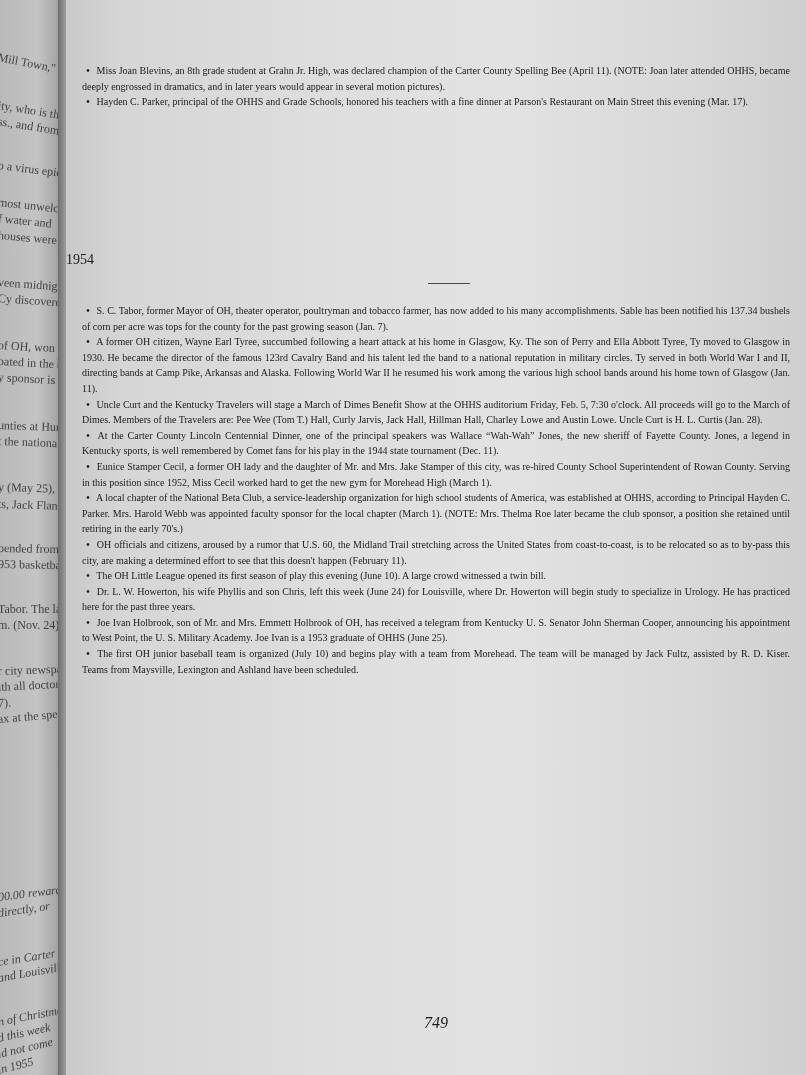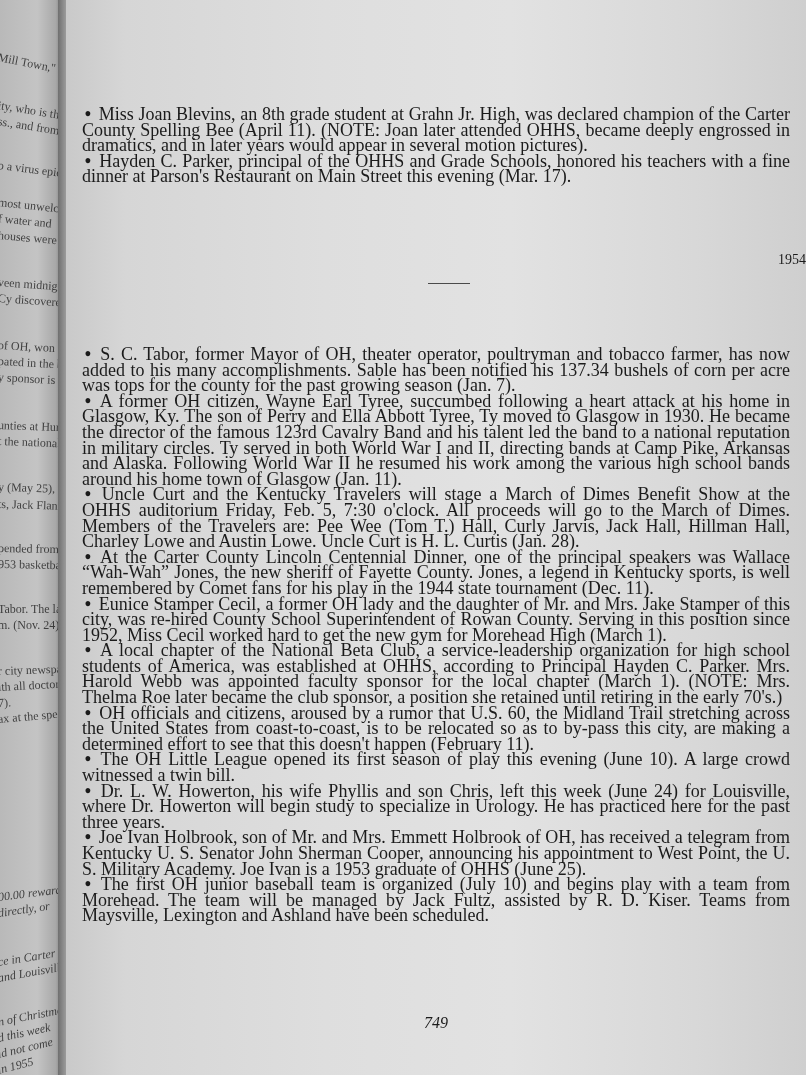--- a/index.html
+++ b/index.html
@@ -50,43 +50,42 @@
       top: 0;
       width: 740px;
       height: 1075px;
       background: linear-gradient(to right, #c9c9c9 0%, #d6d6d6 8%, #dedede 35%, #e2e2e2 60%, #d8d8d8 85%, #cfcfcf 100%);
     }
     .text-block {
       position: absolute;
       left: 16px;
       width: 708px;
       font-family: "Liberation Serif", serif;
-      font-size: 18px;
+      font-size: 10px;
       line-height: 15.6px;
       color: #1b1b1b;
       text-align: justify;
-      margin-top: 44px;
     }
     .entry {
       margin: 0;
       text-indent: 0;
     }
     .bullet {
       display: inline-block;
       width: 12px;
       text-align: center;
       font-weight: bold;
     }
     .top-block { top: 63px; }
     .year-heading {
       position: absolute;
       left: 0;
       width: 740px;
       top: 252px;
-      text-align: right;
+      text-align: left;
       font-family: "Liberation Serif", serif;
       font-size: 14px;
       color: #1b1b1b;
     }
     .year-rule {
       position: absolute;
       left: 362px;
       top: 283px;
       width: 42px;
       height: 1px;

